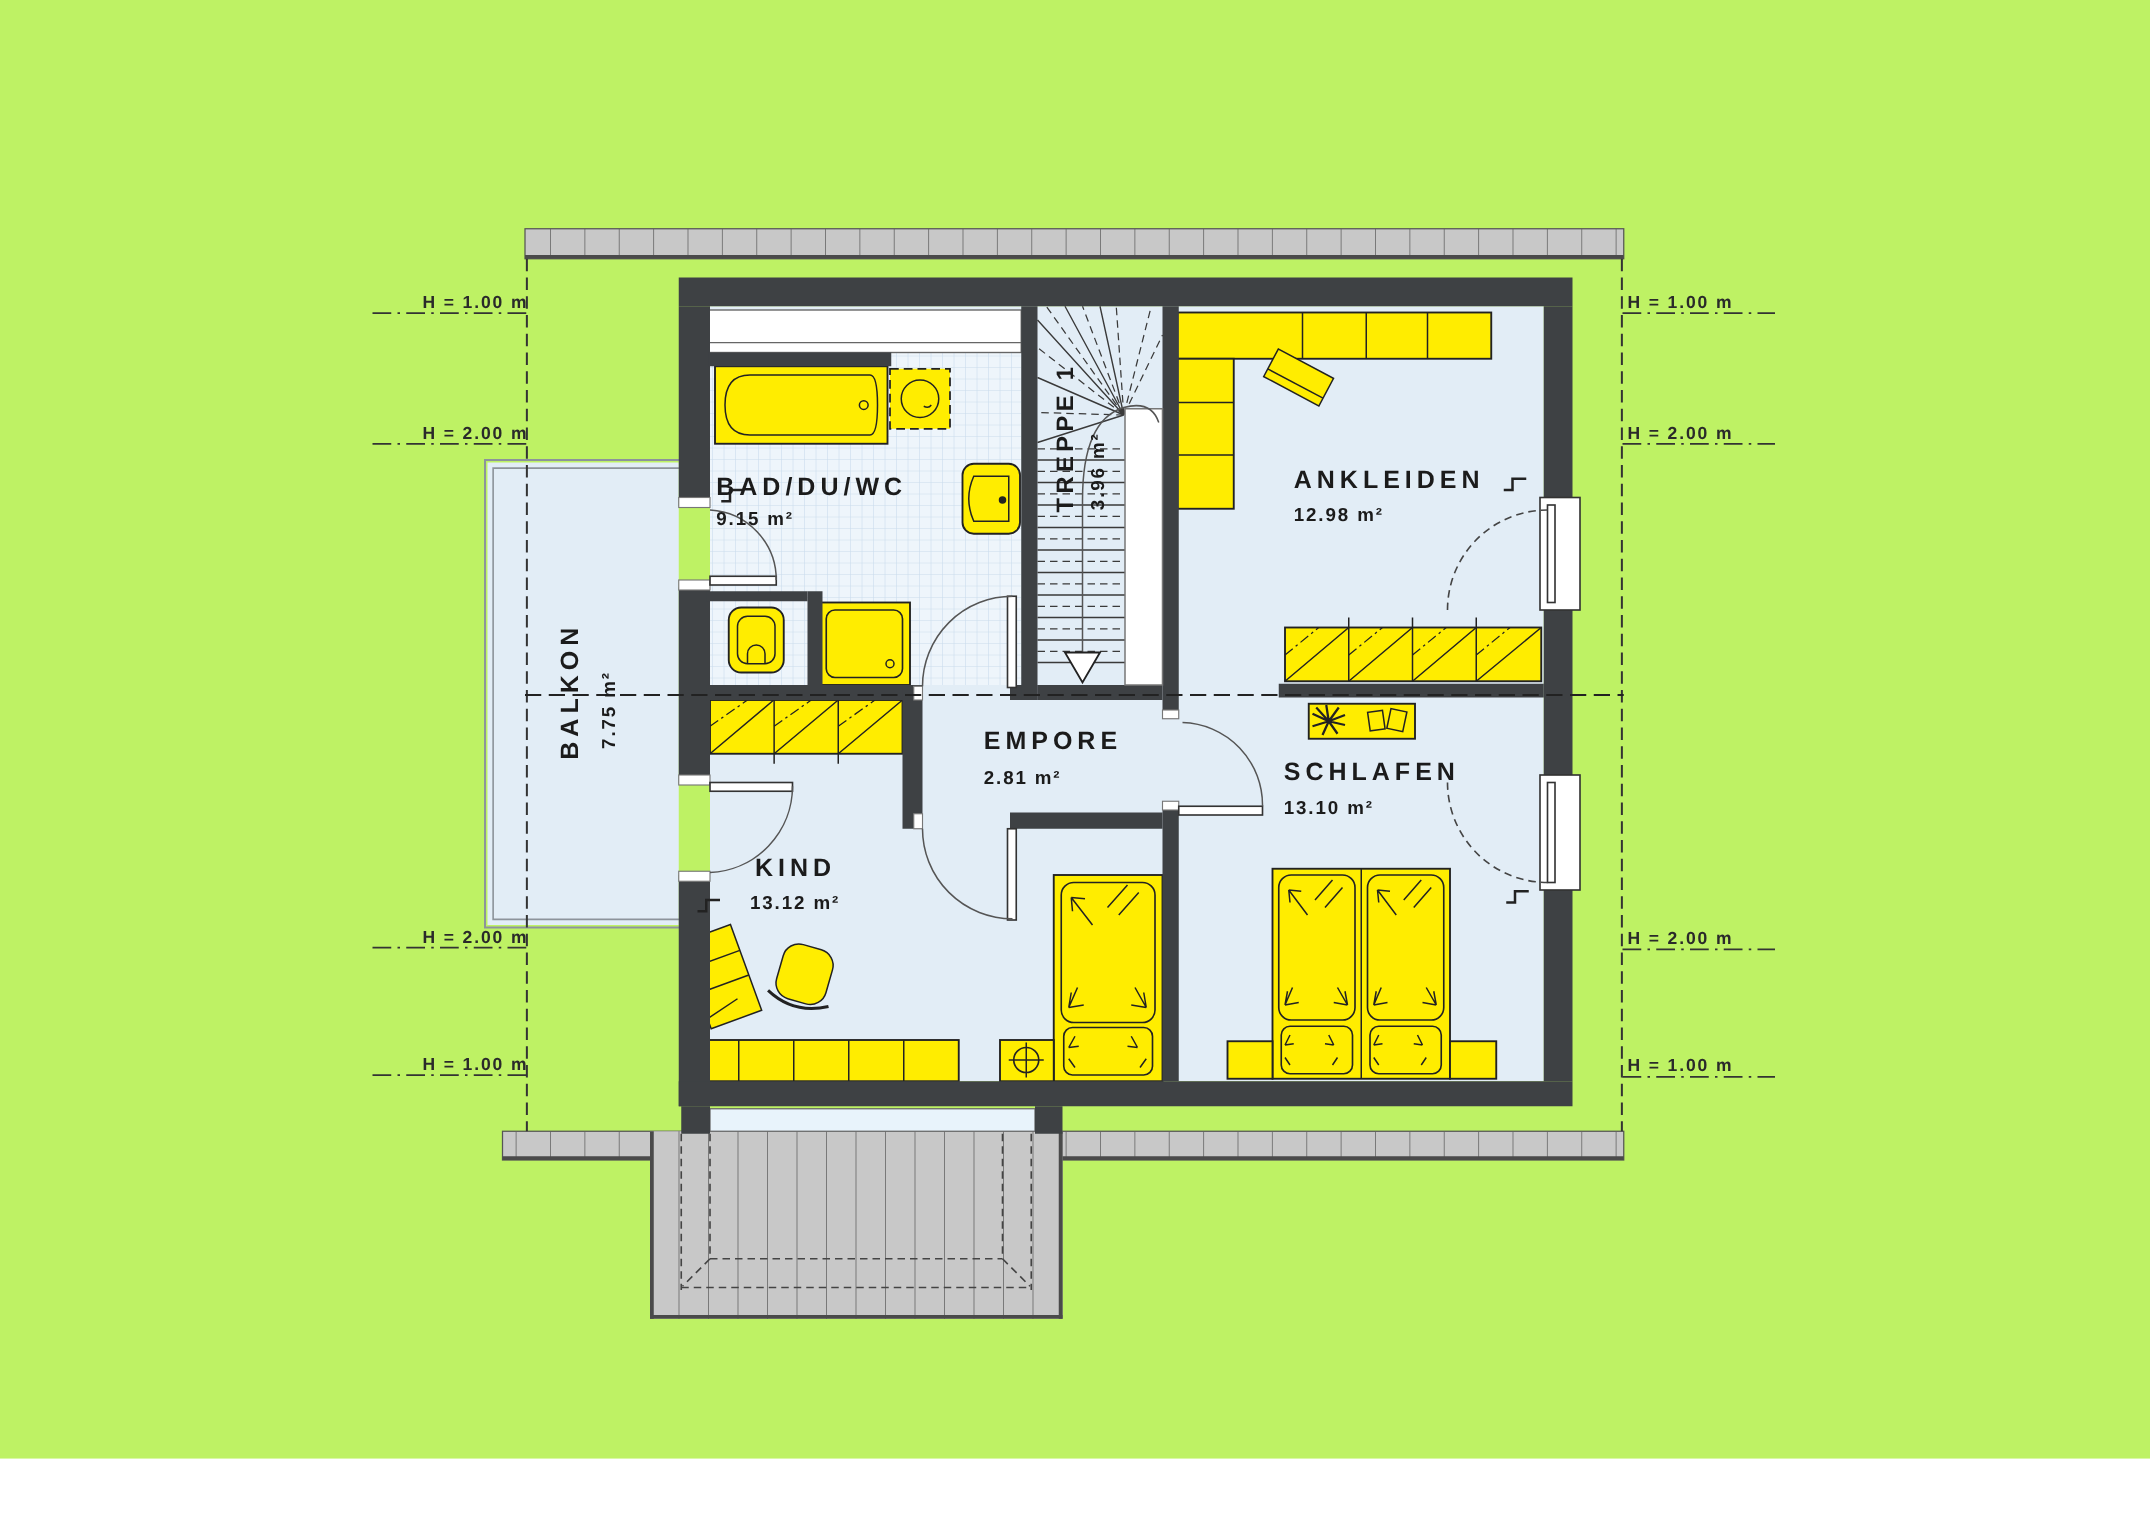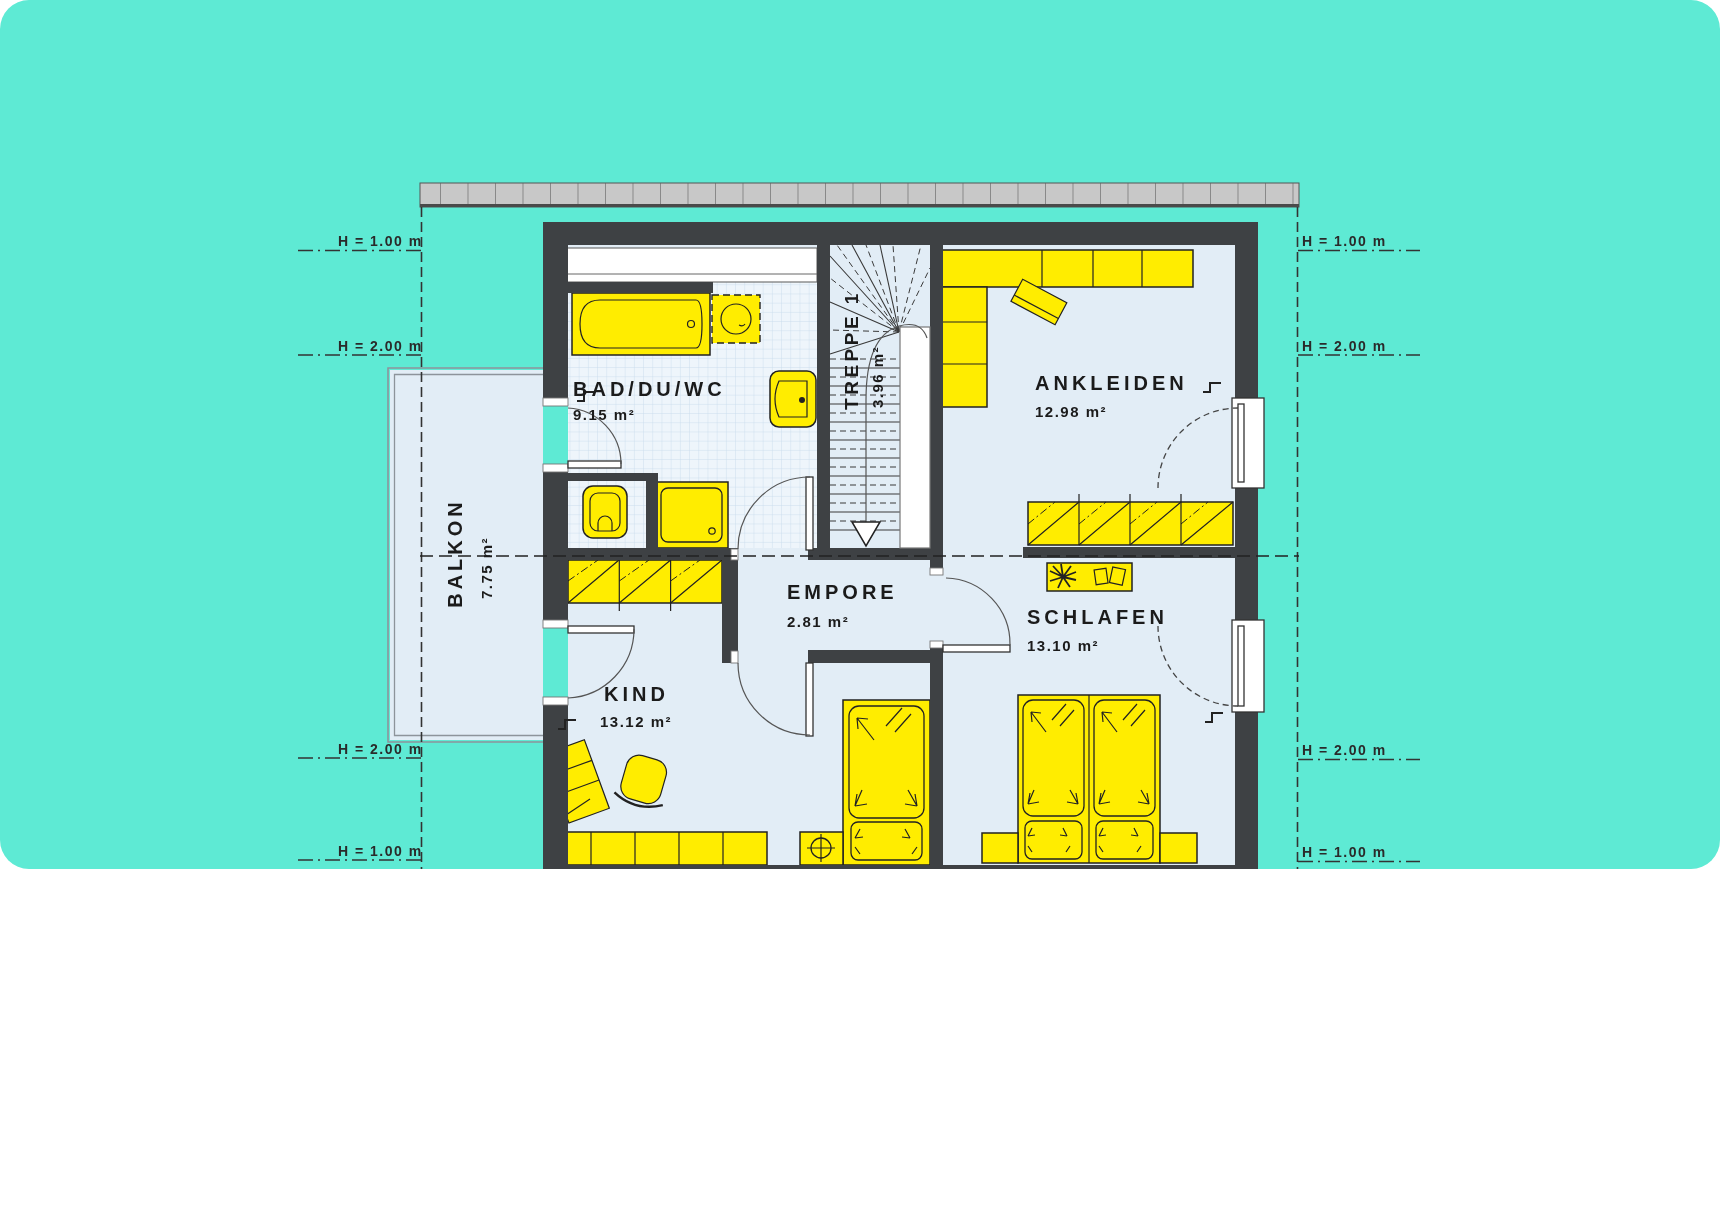--- a/index.html
+++ b/index.html
@@ -1,17 +1,17 @@
 <!DOCTYPE html>
 <html><head>
 <meta charset="utf-8">
 <style>
   html,body{margin:0;padding:0;background:#fff;}
-  #stage{position:relative;width:1720px;height:869px;background:#5eead4;overflow:hidden;
-         font-family:"Liberation Sans",sans-serif;border-radius:29px;}
+  #stage{position:relative;width:1720px;height:1167px;background:#bef264;overflow:hidden;
+         font-family:"Liberation Sans",sans-serif;}
   svg{position:absolute;left:0;top:0;}
   .room-name{font:700 20px "Liberation Sans",sans-serif;letter-spacing:4px;fill:#1b1b1b;}
   .room-name-sm{font:700 19px "Liberation Sans",sans-serif;letter-spacing:3.5px;fill:#1b1b1b;}
   .room-area{font:700 15px "Liberation Sans",sans-serif;letter-spacing:1.5px;fill:#1b1b1b;}
   .h-label{font:700 14px "Liberation Sans",sans-serif;letter-spacing:1.5px;fill:#2a2a2a;}
   .w{fill:#3e4144;}
   .y{fill:#ffed00;stroke:#222;stroke-width:1.5;}
   .yth{fill:#ffed00;stroke:#222;stroke-width:1.2;}
   .ln{stroke:#222;stroke-width:1.2;fill:none;}
   .thin{stroke:#666;stroke-width:1;fill:none;}

